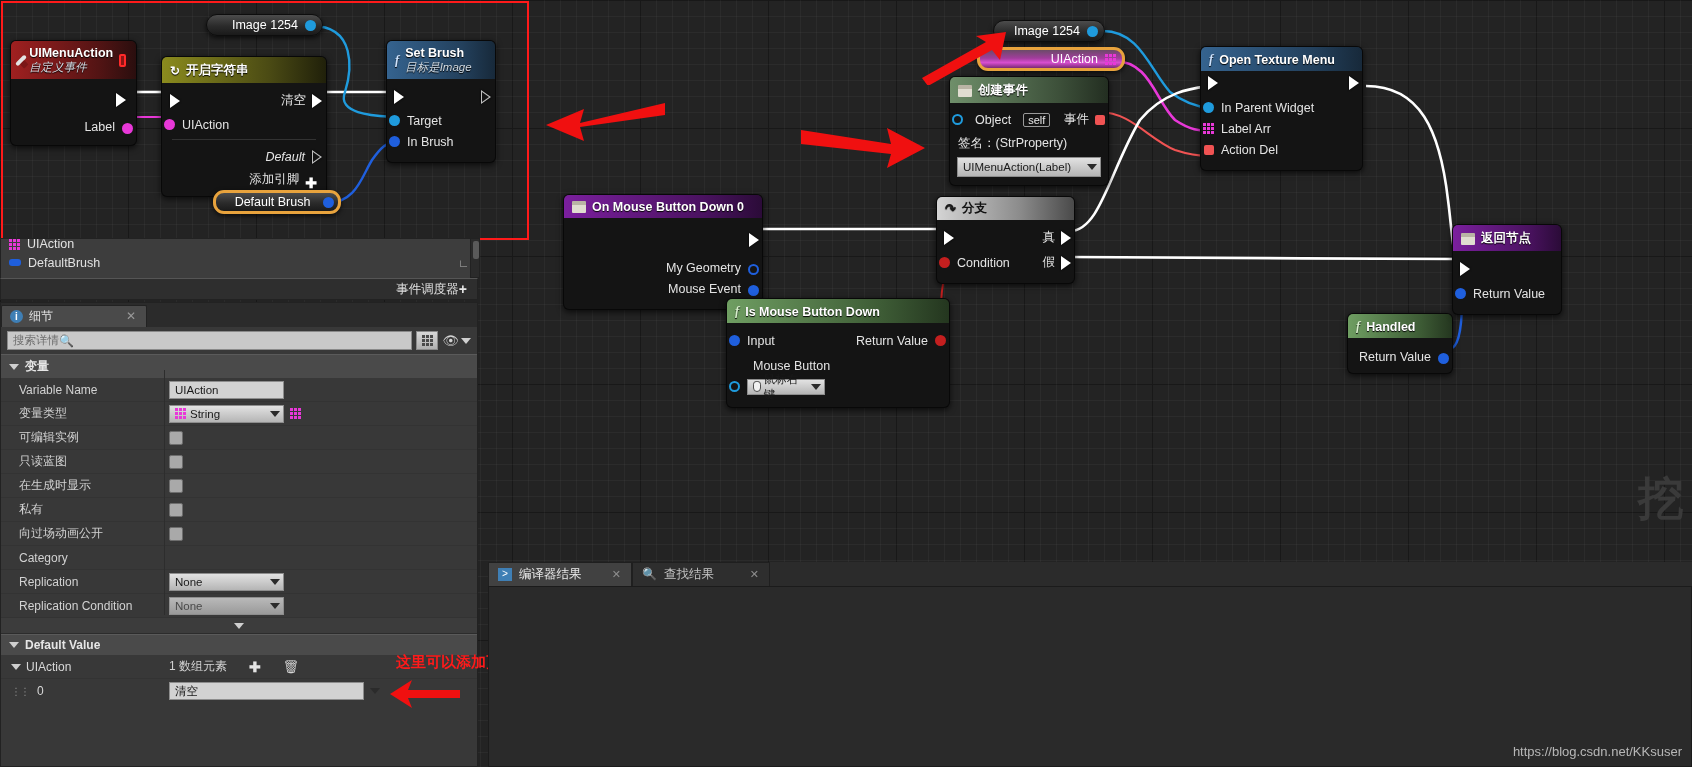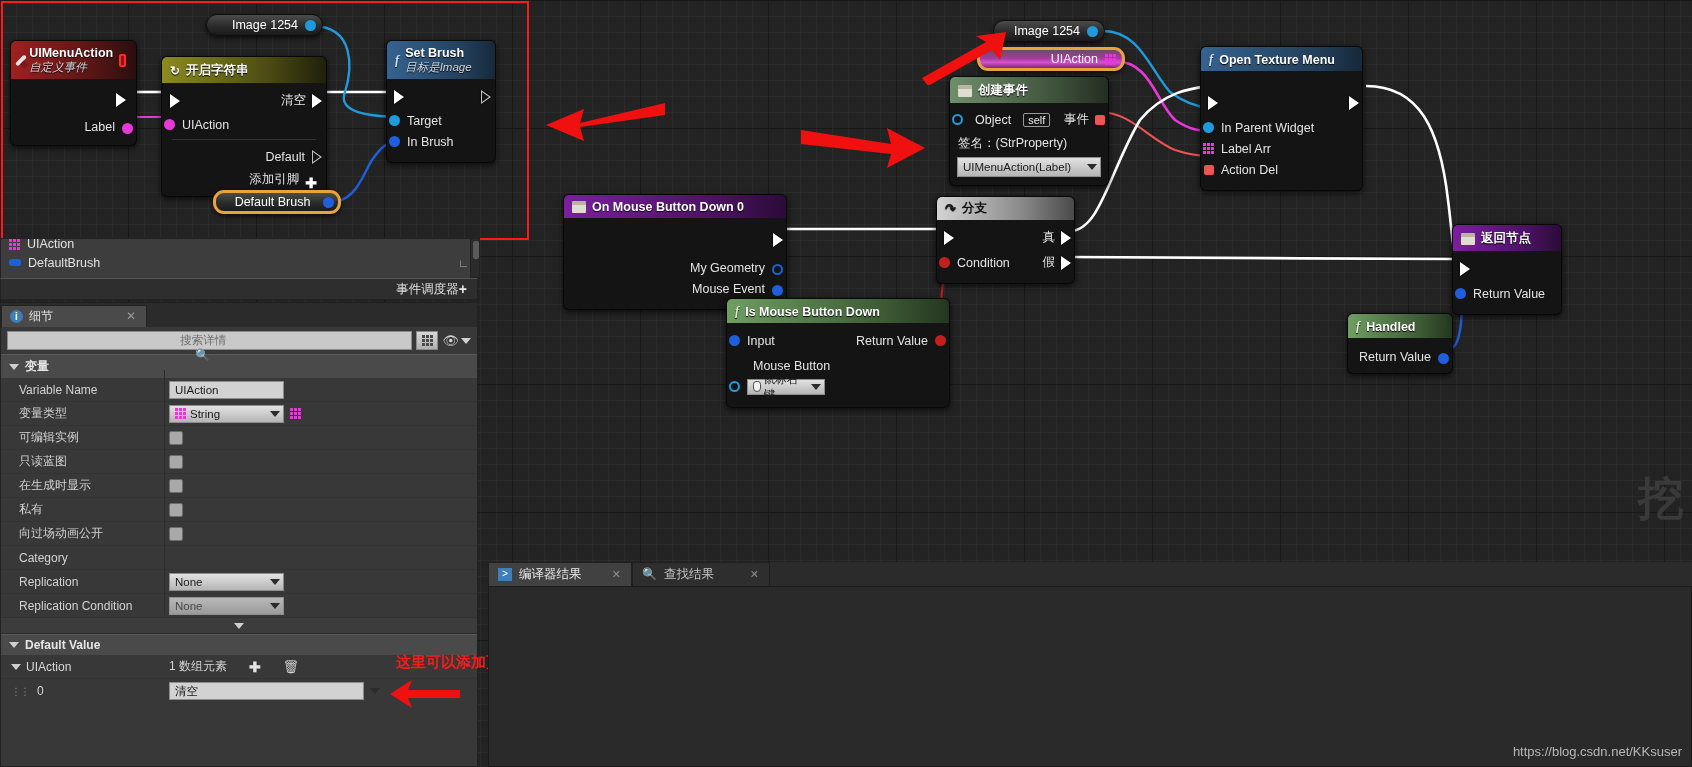--- a/index.html
+++ b/index.html
@@ -45,21 +45,21 @@
     text-shadow: 0 1px 1px #000;
     min-height: 22px;
   }
   .node .hdr .sub {
     display:block; font-weight: normal; font-size: 11.5px; font-style: italic; color: #cfd8e0;
   }
   .node .body { padding: 5px 0 7px 0; position: relative; }
   .row { display:flex; align-items:center; min-height: 21px; padding: 1px 8px; position: relative; }
   .row.r { justify-content: flex-end; align-items: flex-end; }
   .lbl { color: #e4e4e4; font-size: 12.5px; }
-  .lbl.it { }
+  .lbl.it { font-style: italic; }
 
   
   .pin-exec {
     width: 0; height: 0; border-left: 10px solid #fff;
     border-top: 7px solid transparent; border-bottom: 7px solid transparent;
     filter: drop-shadow(0 0 1px #000);
   }
   .pin-exec.hollow {
     width: 0; height: 0; border-left: 10px solid transparent;
     border-top: 7px solid transparent; border-bottom: 7px solid transparent;
@@ -337,21 +337,21 @@
         </div>
       </div>
     </div>
   </div>
 
   <div class="node" style="left:1200px; top:46px; width:163px;">
     <div class="hdr hdr-blue">
       <span style="font-style:italic;font-weight:bold;color:#cfe4ff;font-family:'Liberation Serif',serif;">f</span>
       <span class="ttl">Open Texture Menu</span>
     </div>
-    <div class="body" style="padding-top:21px;padding-bottom:10px;">
+    <div class="body" style="padding-top:1px;padding-bottom:10px;">
       <div class="row" style="justify-content:space-between;padding-right:8px;">
         <span class="pin-exec" style="margin-left:-1px;"></span>
         <span class="pin-exec" style="margin-right:-5px;"></span>
       </div>
       <div class="row" style="gap:7px;margin-top:4px;">
         <span class="pin-dot" style="background:#1f9bdd;margin-left:-6px;"></span>
         <span class="lbl">In Parent Widget</span>
       </div>
       <div class="row" style="gap:7px;">
         <span class="grid9" style="margin-left:-6px;">
@@ -367,21 +367,21 @@
           </span>
         <span class="lbl">Label Arr</span>
       </div>
       <div class="row" style="gap:7px;">
         <span class="pin-sq" style="background:#f05353;margin-left:-5px;"></span>
         <span class="lbl">Action Del</span>
       </div>
     </div>
   </div>
 
-  <div class="node" style="left:563px; top:194px; width:224px;">
+  <div class="node" style="left:563px; top:194px; width:200px;">
     <div class="hdr hdr-purple">
       <span style="display:inline-block;width:14px;height:12px;background:#e0ddd0;border-radius:1px;border-top:4px solid #b9b4a4;"></span>
       <span class="ttl">On Mouse Button Down 0</span>
     </div>
     <div class="body" style="padding-top:9px;padding-bottom:12px;">
       <div class="row r" style="padding-right:8px;">
         <span class="pin-exec" style="margin-right:-5px;"></span>
       </div>
       <div class="row r" style="gap:7px;padding-right:9px;margin-top:7px;">
         <span class="lbl">My Geometry</span>
@@ -529,21 +529,21 @@
 
     <div class="tabbar">
       <div class="tab" style="width:146px;">
         <span style="display:inline-block;width:13px;height:13px;border-radius:50%;background:#3f7fb5;color:#fff;font-size:10px;text-align:center;line-height:13px;font-weight:bold;">i</span>
         <span style="flex:1;">细节</span>
         <span style="color:#9a9a9a;font-size:12px;">✕</span>
       </div>
     </div>
 
     <div class="searchbar">
-      <div class="search-input" style="display:flex;align-items:center;flex-direction:column;" placeholder="搜索详情">
+      <div class="search-input" style="display:flex;align-items:center;" placeholder="搜索详情">
         <span style="color:#6e6e6e;">搜索详情</span>
         <span style="color:#3a3a3a;font-size:12px;">🔍</span>
       </div>
       <div style="width:22px;height:19px;background:linear-gradient(to bottom,#d8d8d8,#b0b0b0);border:1px solid #8a8a8a;display:flex;align-items:center;justify-content:center;">
         <span style="display:grid;grid-template-columns:repeat(3,3px);grid-template-rows:repeat(3,3px);gap:1px;">
           <i style="background:#4a4a4a;display:block;width:3px;height:3px;"></i>
             <i style="background:#4a4a4a;display:block;width:3px;height:3px;"></i>
             <i style="background:#4a4a4a;display:block;width:3px;height:3px;"></i>
           <i style="background:#4a4a4a;display:block;width:3px;height:3px;"></i>
             <i style="background:#4a4a4a;display:block;width:3px;height:3px;"></i>

